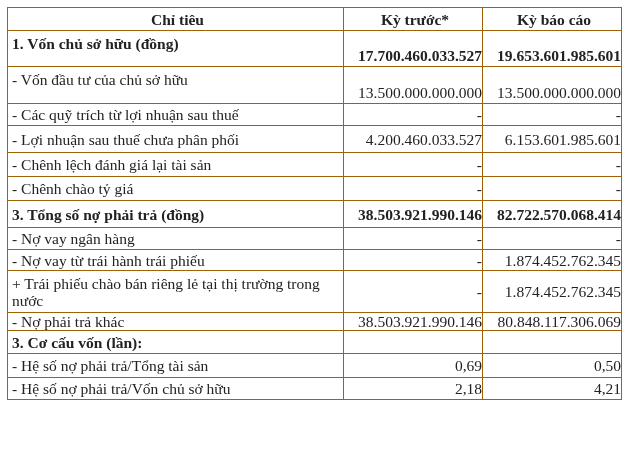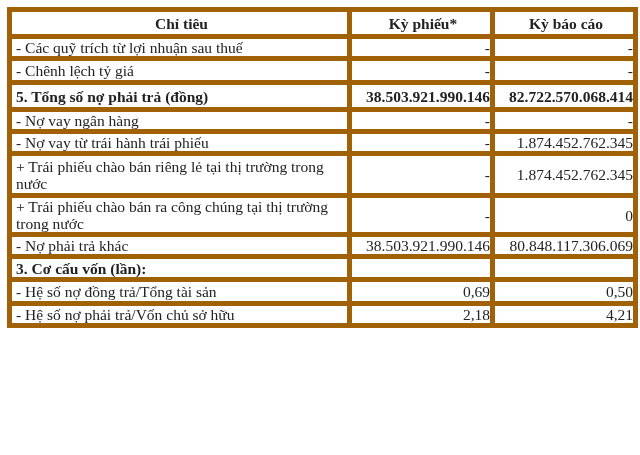--- a/index.html
+++ b/index.html
@@ -4,93 +4,108 @@
   <style>
     html, body { margin: 0; padding: 0; background: #ffffff; }
     body { width: 640px; height: 455px; overflow: hidden; position: relative; }
     .tbl {
       position: absolute; left: 7px; top: 7px;
       border-collapse: collapse;
       font-family: "Liberation Serif", "DejaVu Serif", serif;
       font-size: 15.5px; color: #222;
     }
     .tbl td, .tbl th {
-      border: 5px solid #a16207;
+      border: 1px solid #a16207;
       padding: 0 0 0 4px;
       line-height: 17px;
     }
     .c1 { width: 331px; text-align: left; }
     .c2 { width: 134px; text-align: right; }
     .c3 { width: 134px; text-align: right; }
     th { font-weight: bold; text-align: center !important; height: 22px; vertical-align: middle; }
     .bold td { font-weight: bold; }
     .label-top td.c1 { vertical-align: top; padding-top: 4px; }
     .val-bottom td.c2, .val-bottom td.c3 { vertical-align: bottom; padding-bottom: 2px; }
     td { vertical-align: middle; }
     .wrap td.c2, .wrap td.c3 { vertical-align: middle; }
   </style>
 </head>
 <body>
 
 <table class="tbl">
   <thead>
     <tr>
       <th class="c1">Chỉ tiêu</th>
-      <th class="c2">Kỳ phiếu*</th>
+      <th class="c2">Kỳ trước*</th>
       <th class="c3">Kỳ báo cáo</th>
     </tr>
   </thead>
   <tbody>
+    <tr class="bold label-top val-bottom" style="height:36px">
+      <td class="c1">1. Vốn chủ sở hữu (đồng)</td>
+      <td class="c2">17.700.460.033.527</td>
+      <td class="c3">19.653.601.985.601</td>
+    </tr>
+    <tr class="label-top val-bottom" style="height:37px">
+      <td class="c1">- Vốn đầu tư của chủ sở hữu</td>
+      <td class="c2">13.500.000.000.000</td>
+      <td class="c3">13.500.000.000.000</td>
+    </tr>
     <tr style="height:22px">
       <td class="c1">- Các quỹ trích từ lợi nhuận sau thuế</td>
       <td class="c2">-</td>
       <td class="c3">-</td>
     </tr>
+    <tr style="height:27px">
+      <td class="c1">- Lợi nhuận sau thuế chưa phân phối</td>
+      <td class="c2">4.200.460.033.527</td>
+      <td class="c3">6.153.601.985.601</td>
+    </tr>
     <tr style="height:24px">
-      <td class="c1">- Chênh lệch tỷ giá</td>
+      <td class="c1">- Chênh lệch đánh giá lại tài sản</td>
+      <td class="c2">-</td>
+      <td class="c3">-</td>
+    </tr>
+    <tr style="height:24px">
+      <td class="c1">- Chênh chào tỷ giá</td>
       <td class="c2">-</td>
       <td class="c3">-</td>
     </tr>
     <tr class="bold" style="height:27px">
-      <td class="c1">5. Tổng số nợ phải trả (đồng)</td>
+      <td class="c1">3. Tổng số nợ phải trả (đồng)</td>
       <td class="c2">38.503.921.990.146</td>
       <td class="c3">82.722.570.068.414</td>
     </tr>
     <tr style="height:22px">
       <td class="c1">- Nợ vay ngân hàng</td>
       <td class="c2">-</td>
       <td class="c3">-</td>
     </tr>
     <tr style="height:21px">
       <td class="c1">- Nợ vay từ trái hành trái phiếu</td>
       <td class="c2">-</td>
       <td class="c3">1.874.452.762.345</td>
     </tr>
     <tr class="wrap" style="height:42px">
       <td class="c1">+ Trái phiếu chào bán riêng lẻ tại thị trường trong nước</td>
       <td class="c2">-</td>
       <td class="c3">1.874.452.762.345</td>
     </tr>
-    <tr class="wrap" style="height:37px">
-      <td class="c1">+ Trái phiếu chào bán ra công chúng tại thị trường trong nước</td>
-      <td class="c2">-</td>
-      <td class="c3">0</td>
-    </tr>
     <tr style="height:17px">
       <td class="c1">- Nợ phải trả khác</td>
       <td class="c2">38.503.921.990.146</td>
       <td class="c3">80.848.117.306.069</td>
     </tr>
     <tr class="bold" style="height:23px">
       <td class="c1">3. Cơ cấu vốn (lần):</td>
       <td class="c2"></td>
       <td class="c3"></td>
     </tr>
     <tr style="height:24px">
-      <td class="c1">- Hệ số nợ đồng trả/Tổng tài sản</td>
+      <td class="c1">- Hệ số nợ phải trả/Tổng tài sản</td>
       <td class="c2">0,69</td>
       <td class="c3">0,50</td>
     </tr>
     <tr style="height:22px">
       <td class="c1">- Hệ số nợ phải trả/Vốn chủ sở hữu</td>
       <td class="c2">2,18</td>
       <td class="c3">4,21</td>
     </tr>
   </tbody>
 </table>

